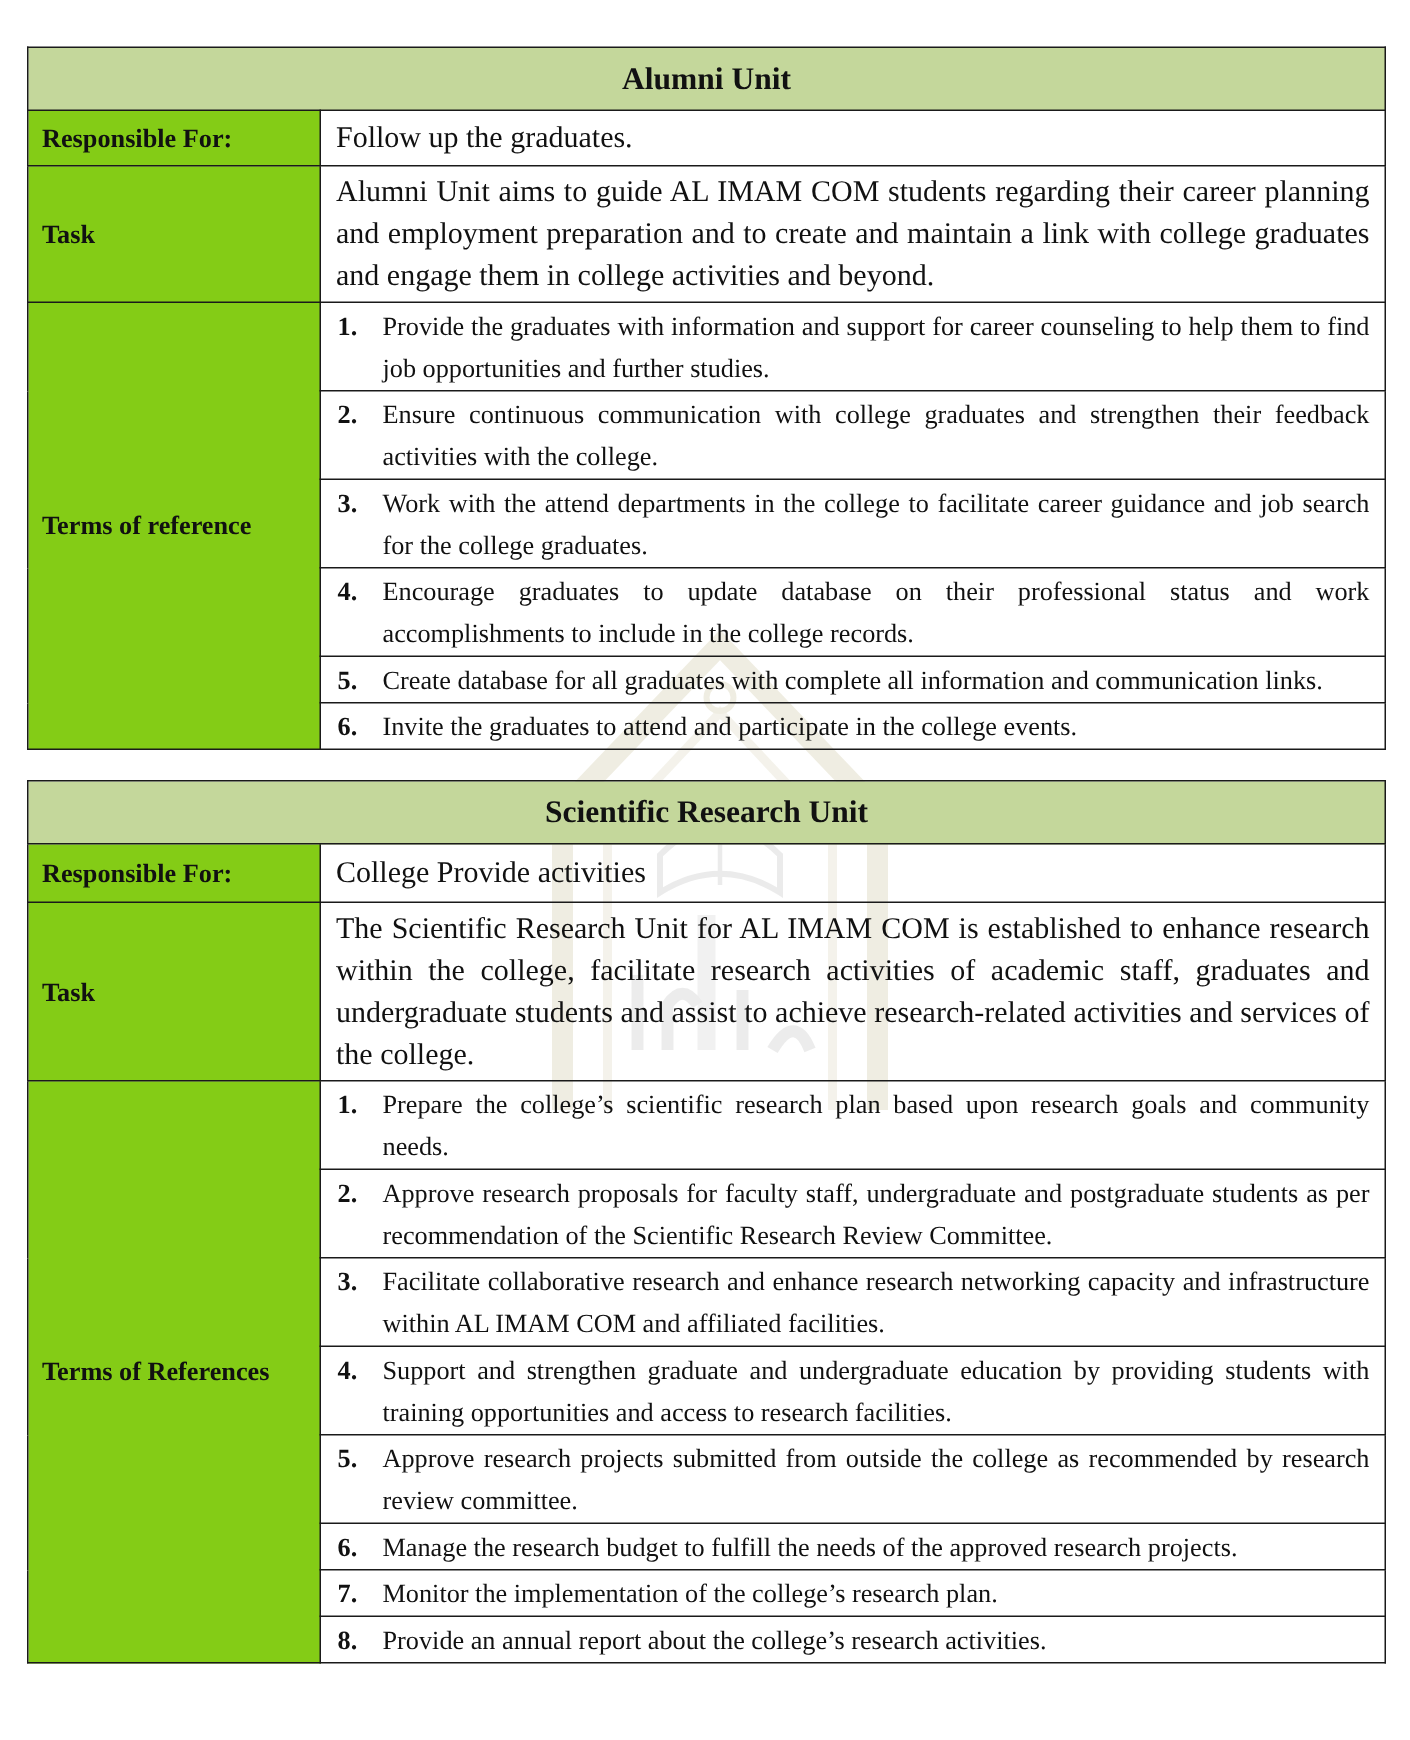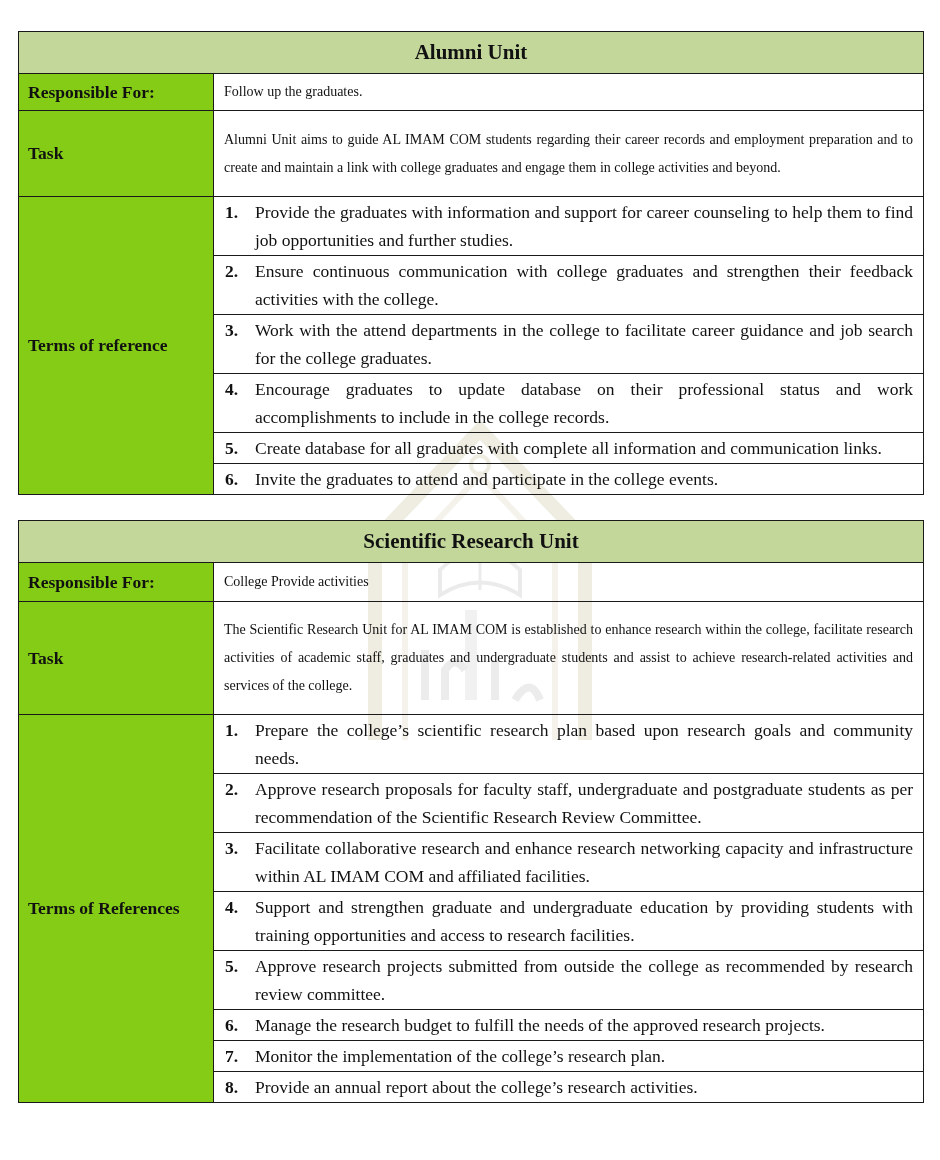--- a/index.html
+++ b/index.html
@@ -3,21 +3,21 @@
 <meta charset="utf-8">
 <style>
   html, body { margin: 0; padding: 0; background: #ffffff; }
   body { width: 940px; height: 1160px; position: relative; overflow: hidden;
          font-family: "Liberation Serif", "DejaVu Serif", serif; color: #111; }
   .watermark { position: absolute; left: 355px; top: 420px; width: 250px; height: 330px; opacity: 0.28; pointer-events: none; }
   table.unit { position: absolute; left: 18px; width: 906px; border-collapse: collapse; table-layout: fixed; }
   table.unit td { border: 1.6px solid #1a1a1a; vertical-align: middle; padding: 0; }
   td.header { background: #c4d79b; text-align: center; font-weight: bold; font-size: 21px; height: 41px; }
   td.label { background: #84cc16; font-weight: bold; font-size: 17.5px; padding-left: 9px !important; width: 186px; }
-  td.value { background: transparent; font-size: 14px; padding: 3px 10px 3px 10px !important; line-height: 28px; text-align: justify; margin-top: 44px; }
+  td.value { background: transparent; font-size: 20px; padding: 3px 10px 3px 10px !important; line-height: 28px; text-align: justify; margin-top: 44px; }
   td.item { font-size: 17.5px; line-height: 28px; padding: 1px 10px 1px 10px !important; text-align: justify; }
   .item-wrap { display: flex; }
   .num { font-weight: bold; width: 30px; flex: 0 0 30px; padding-left: 1px; }
   .txt { flex: 1; text-align: justify; }
   .resp { line-height: 28px; padding-top: 4px !important; padding-bottom: 4px !important; }
 </style>
 </head>
 <body>
 
 <svg class="watermark" viewBox="0 0 250 330">
@@ -38,21 +38,21 @@
   <tbody>
       <tr>
     <td class="header" colspan="2">Alumni Unit</td>
   </tr>
   <tr style="height:37px">
     <td class="label">Responsible For:</td>
     <td class="value resp">Follow up the graduates.</td>
   </tr>
   <tr style="height:86px">
     <td class="label">Task</td>
-    <td class="value">Alumni Unit aims to guide AL IMAM COM students regarding their career records and employment preparation and to create and maintain a link with college graduates and engage them in college activities and beyond.</td>
+    <td class="value">Alumni Unit aims to guide AL IMAM COM students regarding their career planning and employment preparation and to create and maintain a link with college graduates and engage them in college activities and beyond.</td>
   </tr>
   <tr>
     <td class="label" rowspan="6">Terms of reference</td>
     <td class="item">
           <div class="item-wrap">
             <span class="num">1.</span>
             <span class="txt">Provide the graduates with information and support for career counseling to help them to find job opportunities and further studies.</span>
           </div>
         </td>
   </tr>

